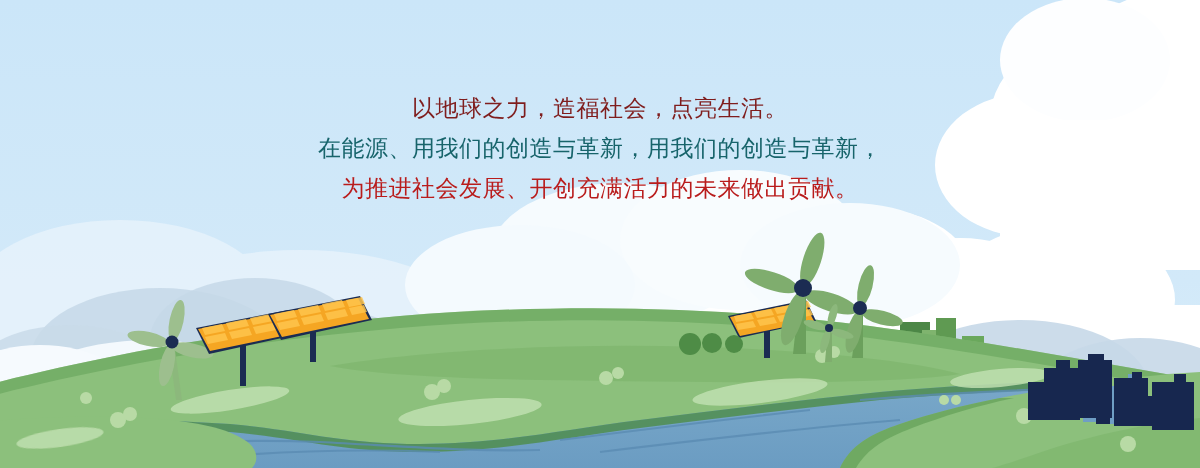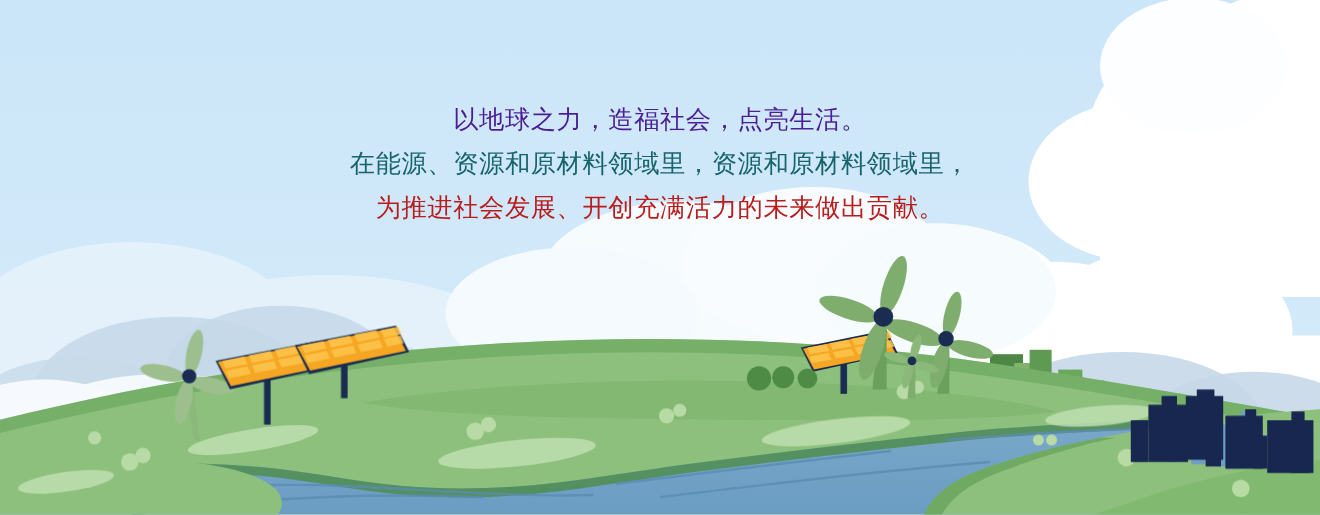--- a/index.html
+++ b/index.html
@@ -345,18 +345,18 @@
       <g fill="#4e8c46">
         <circle cx="690" cy="344" r="11"></circle>
         <circle cx="712" cy="343" r="10"></circle>
         <circle cx="734" cy="344" r="9"></circle>
       </g>
 
     </g>
   </svg>
 
   <div id="tagline">
-    <span class="line" style="color: #4c1d95;">以地球之力，造福社会，点亮生活。</span>
-    <span class="line" style="color: rgb(23, 100, 107);">在能源、资源和原材料领域里，资源和原材料领域里，</span>
+    <span class="line" style="color: #7f1d1d;">以地球之力，造福社会，点亮生活。</span>
+    <span class="line" style="color: rgb(23, 100, 107);">在能源、用我们的创造与革新，用我们的创造与革新，</span>
     <span class="line" style="color: #b91c1c;">为推进社会发展、开创充满活力的未来做出贡献。</span>
   </div>
 
 </div>
 
 </body></html>

